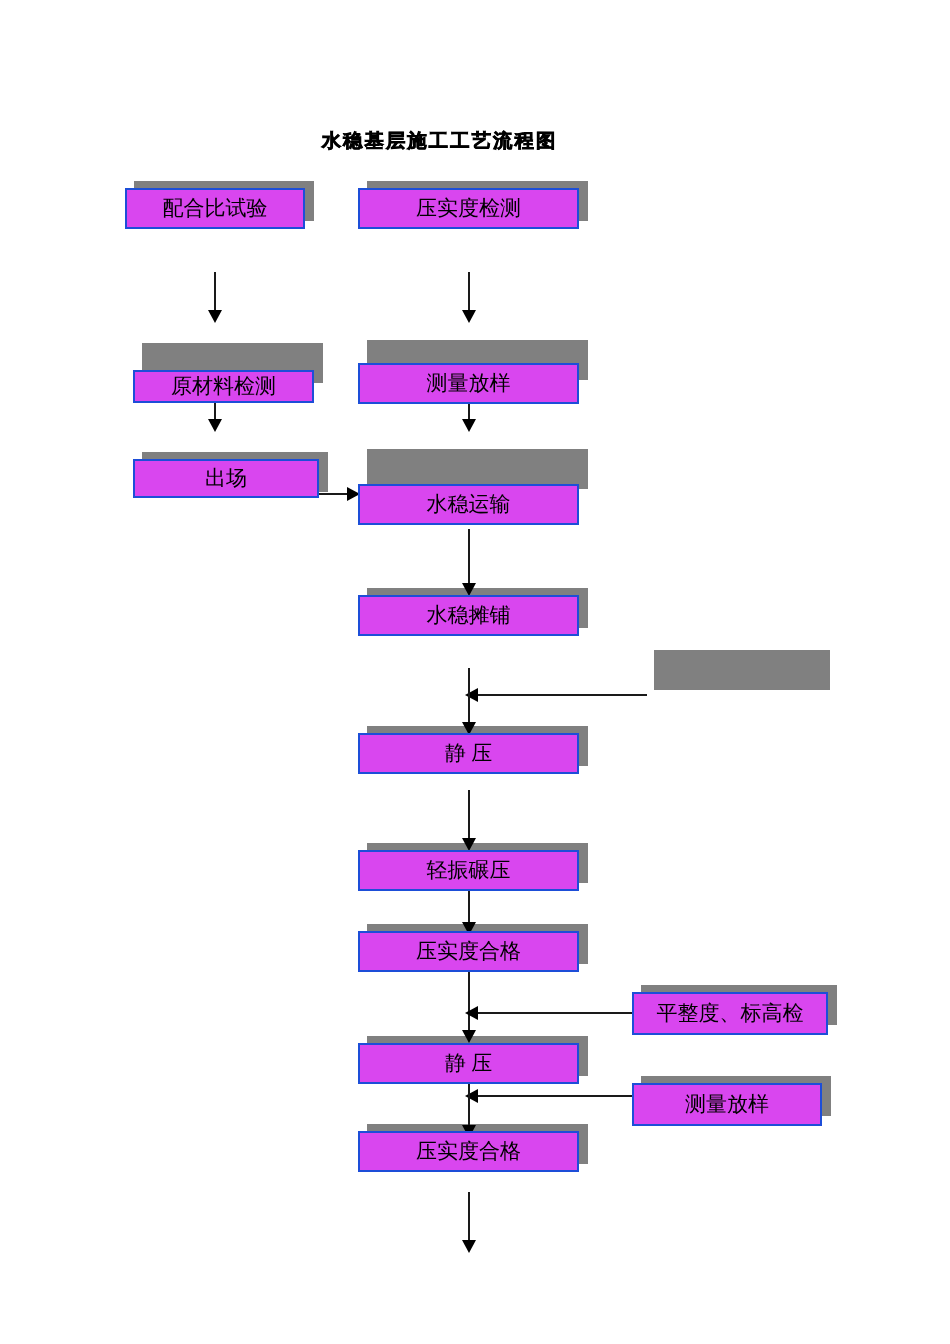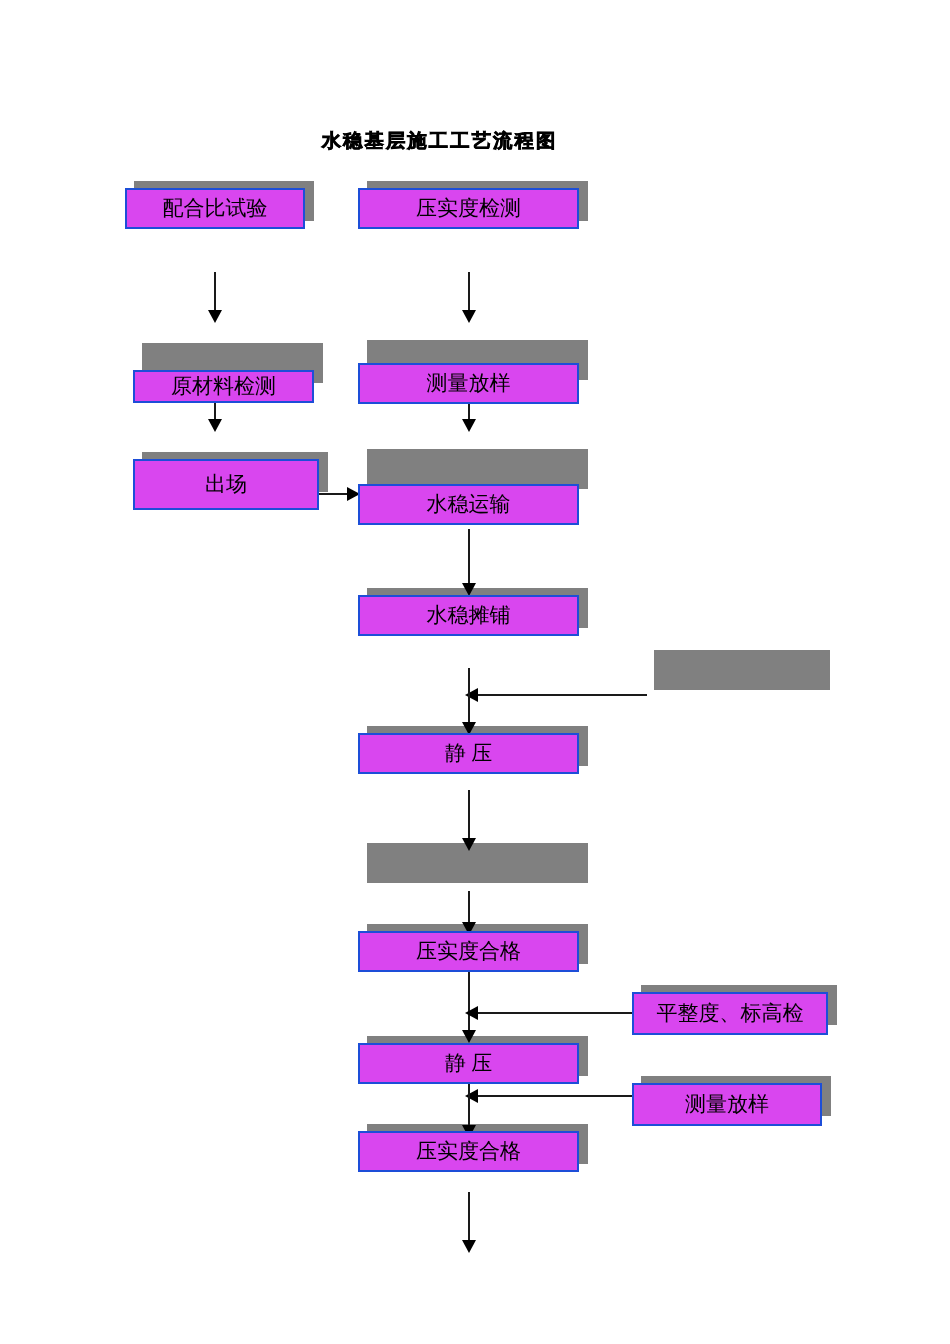--- a/index.html
+++ b/index.html
@@ -127,21 +127,21 @@
   <div class="shadow" style="left:367px; top:340px; width:221px; height:40px;"></div>
   <div class="node" style="left:358px; top:347px; width:221px; height:41px;margin-top:16px;">测量放样</div>
 
   <div class="vline" style="left:214px; top:391px; width:2px; height:32px;"></div>
   <div class="arrow-down" style="left:208px; top:419px;"></div>
 
   <div class="vline" style="left:468px; top:388px; width:2px; height:35px;"></div>
   <div class="arrow-down" style="left:462px; top:419px;"></div>
 
   <div class="shadow" style="left:142px; top:452px; width:186px; height:40px;"></div>
-  <div class="node" style="left:133px; top:459px; width:186px; height:51px;">出场</div>
+  <div class="node" style="left:133px; top:459px; width:186px; height:39px;">出场</div>
 
   <div class="shadow" style="left:367px; top:449px; width:221px; height:40px;"></div>
   <div class="node" style="left:358px; top:484px; width:221px; height:41px;">水稳运输</div>
 
   <div class="hline" style="left:312px; top:493px; width:46px; height:2px;"></div>
   <div class="arrow-right" style="left:347px; top:487px;"></div>
 
   <div class="vline" style="left:468px; top:529px; width:2px; height:60px;"></div>
   <div class="arrow-down" style="left:462px; top:583px;"></div>
 
@@ -156,20 +156,21 @@
   <div class="vline" style="left:468px; top:668px; width:2px; height:62px;"></div>
   <div class="arrow-down" style="left:462px; top:722px;"></div>
 
   <div class="shadow" style="left:367px; top:726px; width:221px; height:40px;"></div>
   <div class="node" style="left:358px; top:733px; width:221px; height:41px;">静 压</div>
 
   <div class="vline" style="left:468px; top:790px; width:2px; height:56px;"></div>
   <div class="arrow-down" style="left:462px; top:838px;"></div>
 
   <div class="shadow" style="left:367px; top:843px; width:221px; height:40px;"></div>
+  <div class="node" style="left:358px; top:850px; width:221px; height:41px;">轻振碾压</div>
 
   <div class="vline" style="left:468px; top:891px; width:2px; height:40px;"></div>
   <div class="arrow-down" style="left:462px; top:922px;"></div>
 
   <div class="shadow" style="left:367px; top:924px; width:221px; height:40px;"></div>
   <div class="node" style="left:358px; top:931px; width:221px; height:41px;">压实度合格</div>
 
   <div class="vline" style="left:468px; top:972px; width:2px; height:66px;"></div>
   <div class="arrow-down" style="left:462px; top:1030px;"></div>
 

